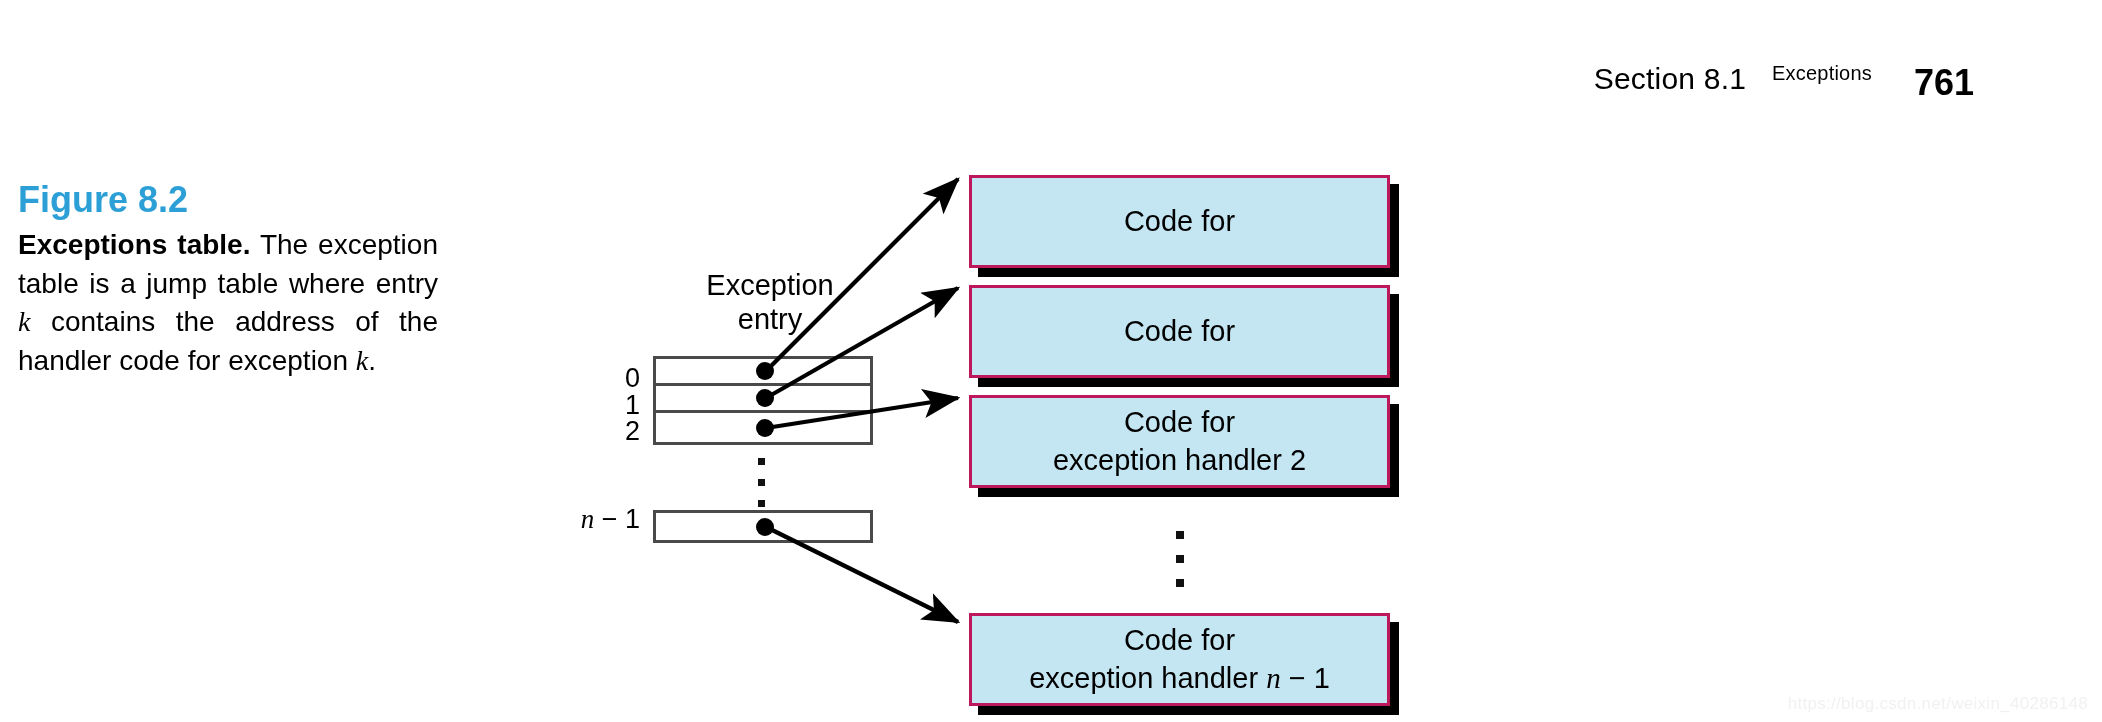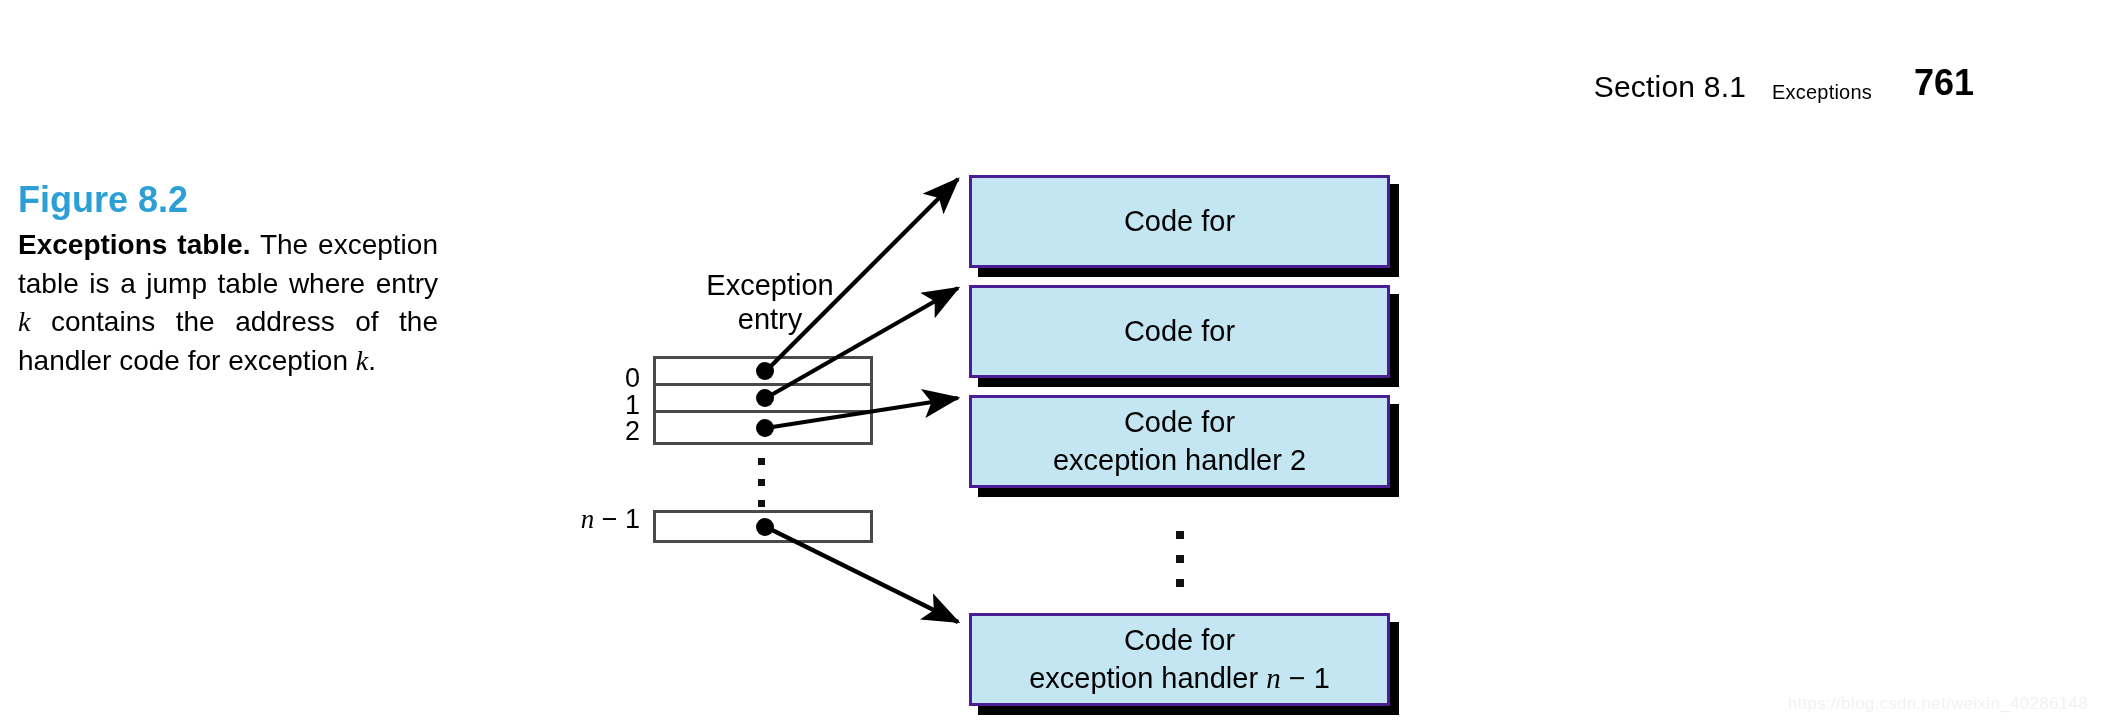--- a/index.html
+++ b/index.html
@@ -15,21 +15,21 @@
     font-family: "Liberation Sans", sans-serif;
     color: #000000;
   }
 
   
   #running-head {
     position: absolute;
     top: 62px;
     right: 128px;
     display: flex;
-    align-items: flex-end;
+    align-items: flex-start;
     white-space: nowrap;
   }
   #running-head .rh-section {
     font-size: 30px;
     letter-spacing: 0.2px;
   }
   #running-head .rh-title {
     font-size: 20px;
     margin-left: 26px;
     letter-spacing: 0.2px;
@@ -104,21 +104,21 @@
   .index-label .mathvar {
     font-family: "Liberation Serif", serif;
     font-style: italic;
   }
 
   
   .handler-box {
     position: absolute;
     box-sizing: border-box;
     background: #C4E6F2;
-    border: 3px solid #4c1d95;
+    border: 3px solid #be185d;
     box-shadow: 9px 9px 0 0 #000000;
     display: flex;
     flex-direction: column;
     align-items: center;
     justify-content: center;
     font-size: 29px;
     line-height: 1.30;
   }
   .handler-box .hl-line {
     white-space: nowrap;

